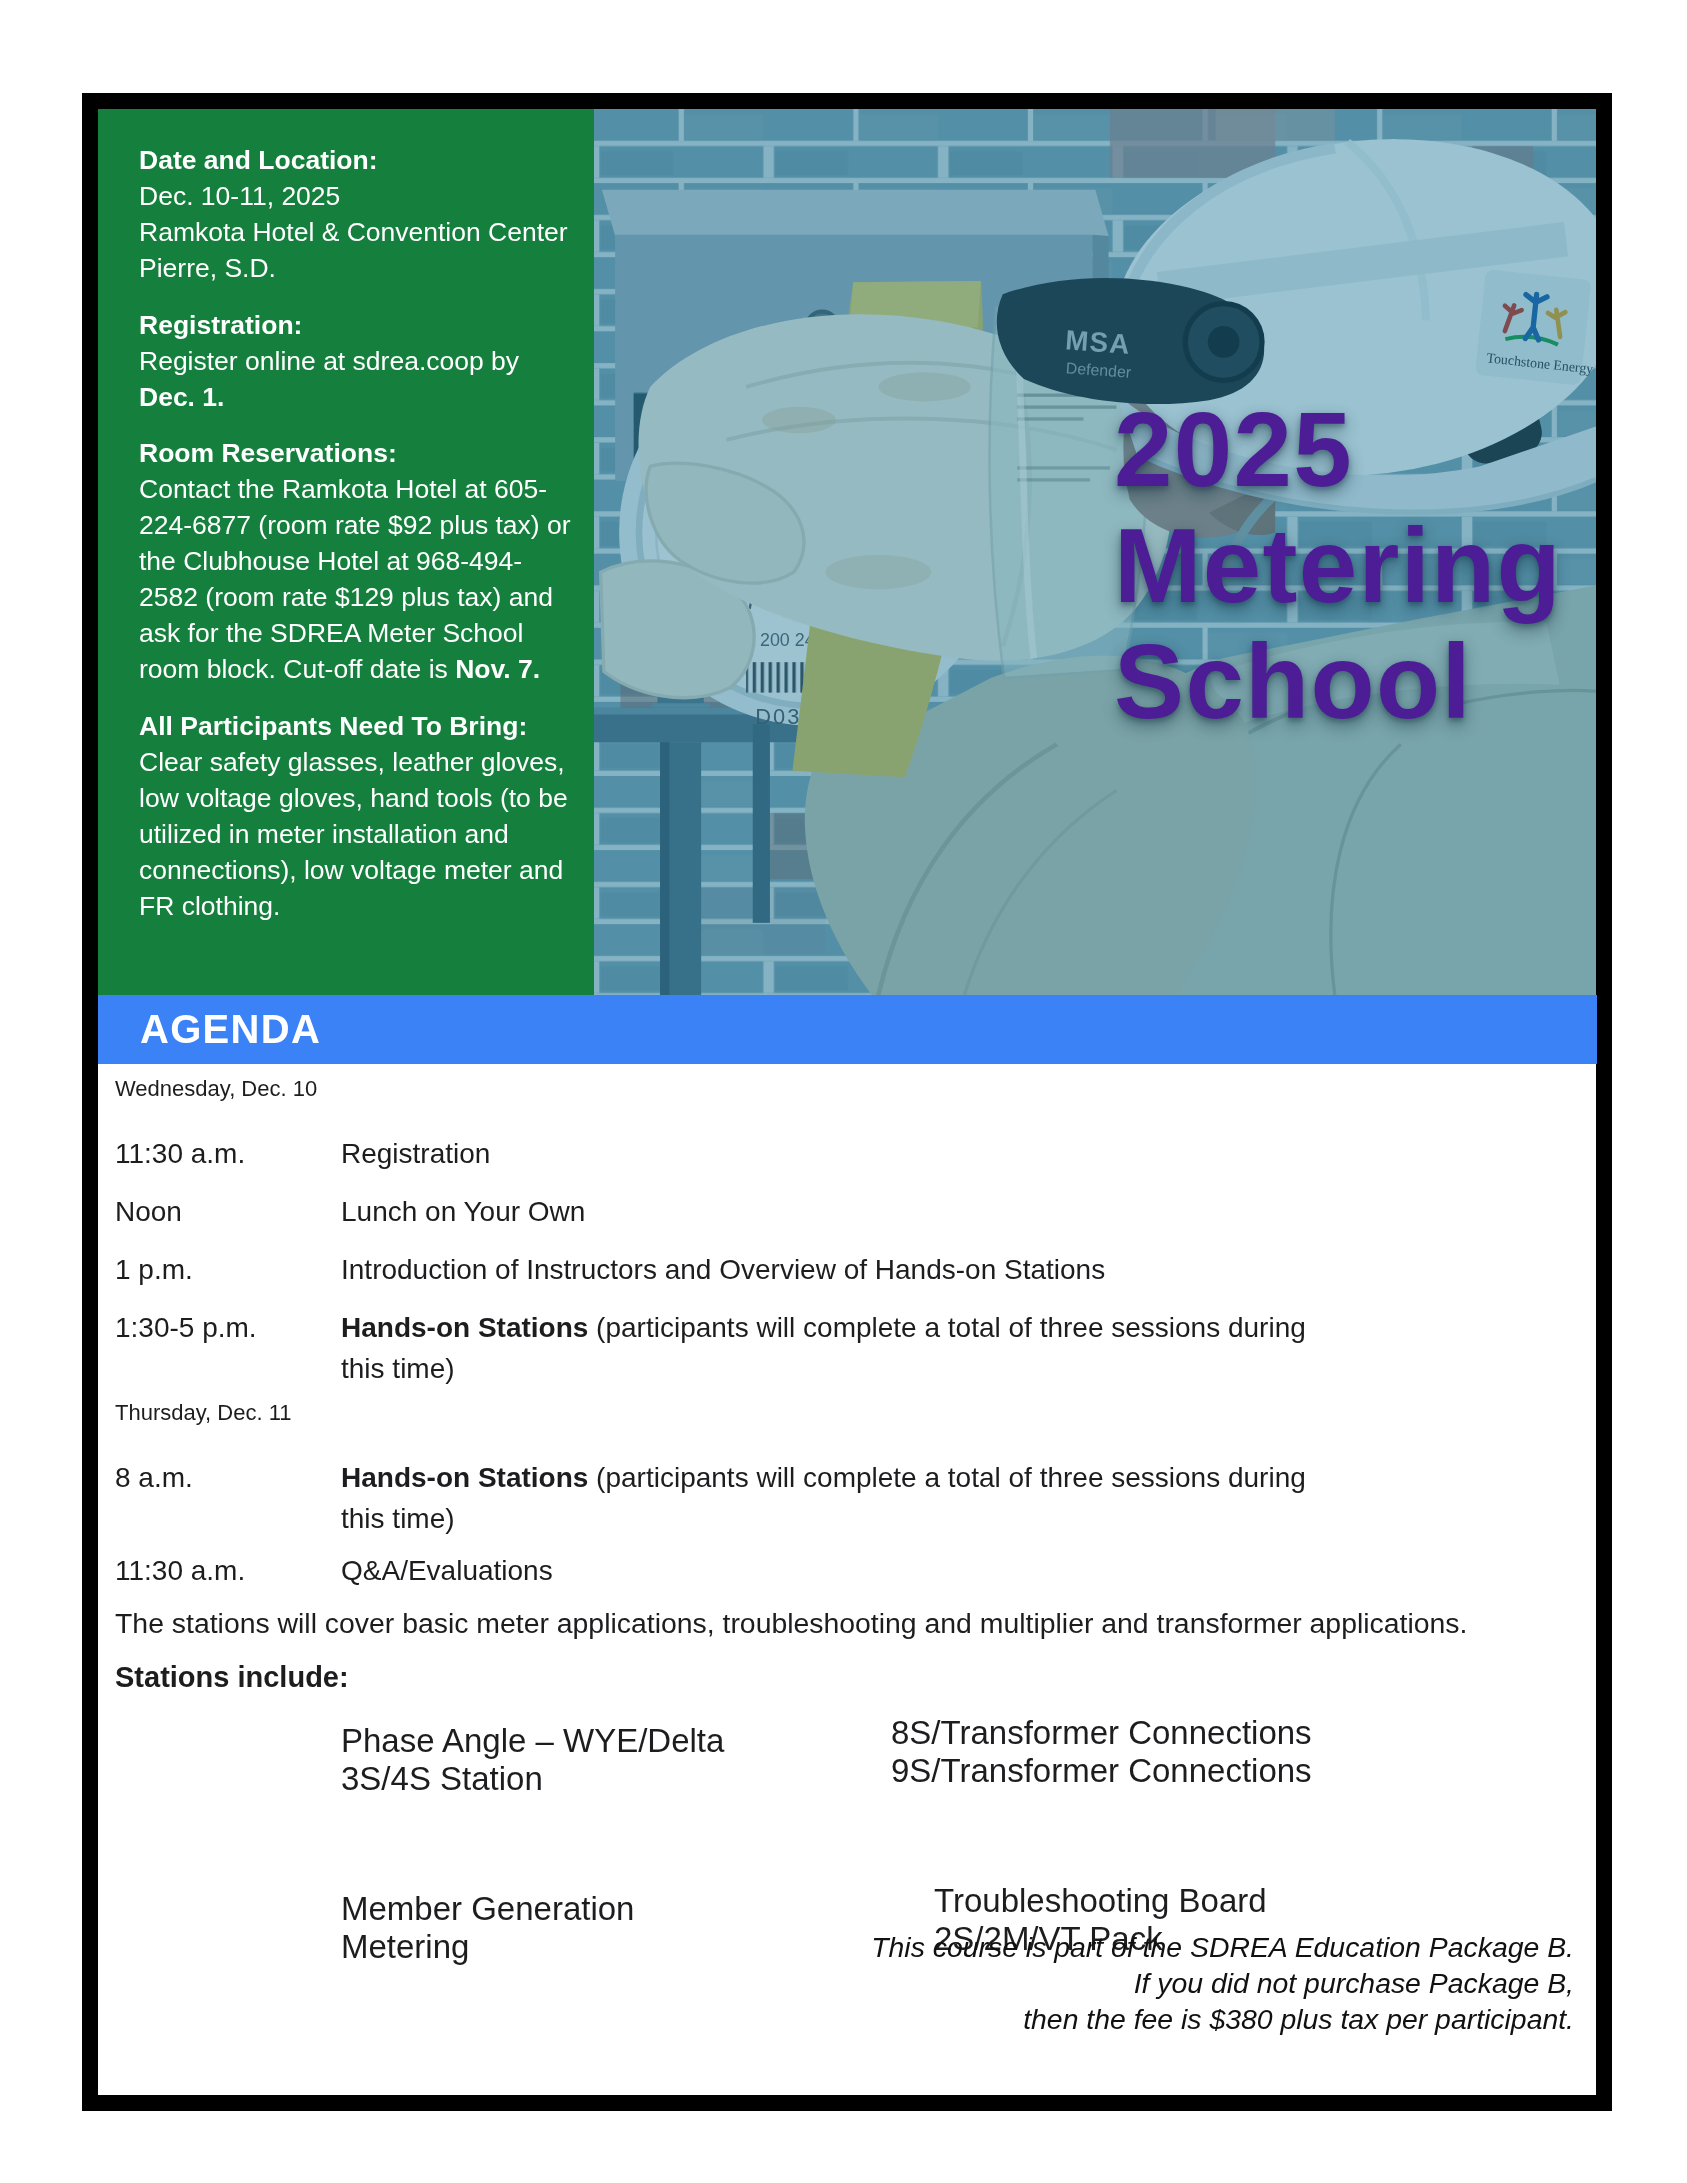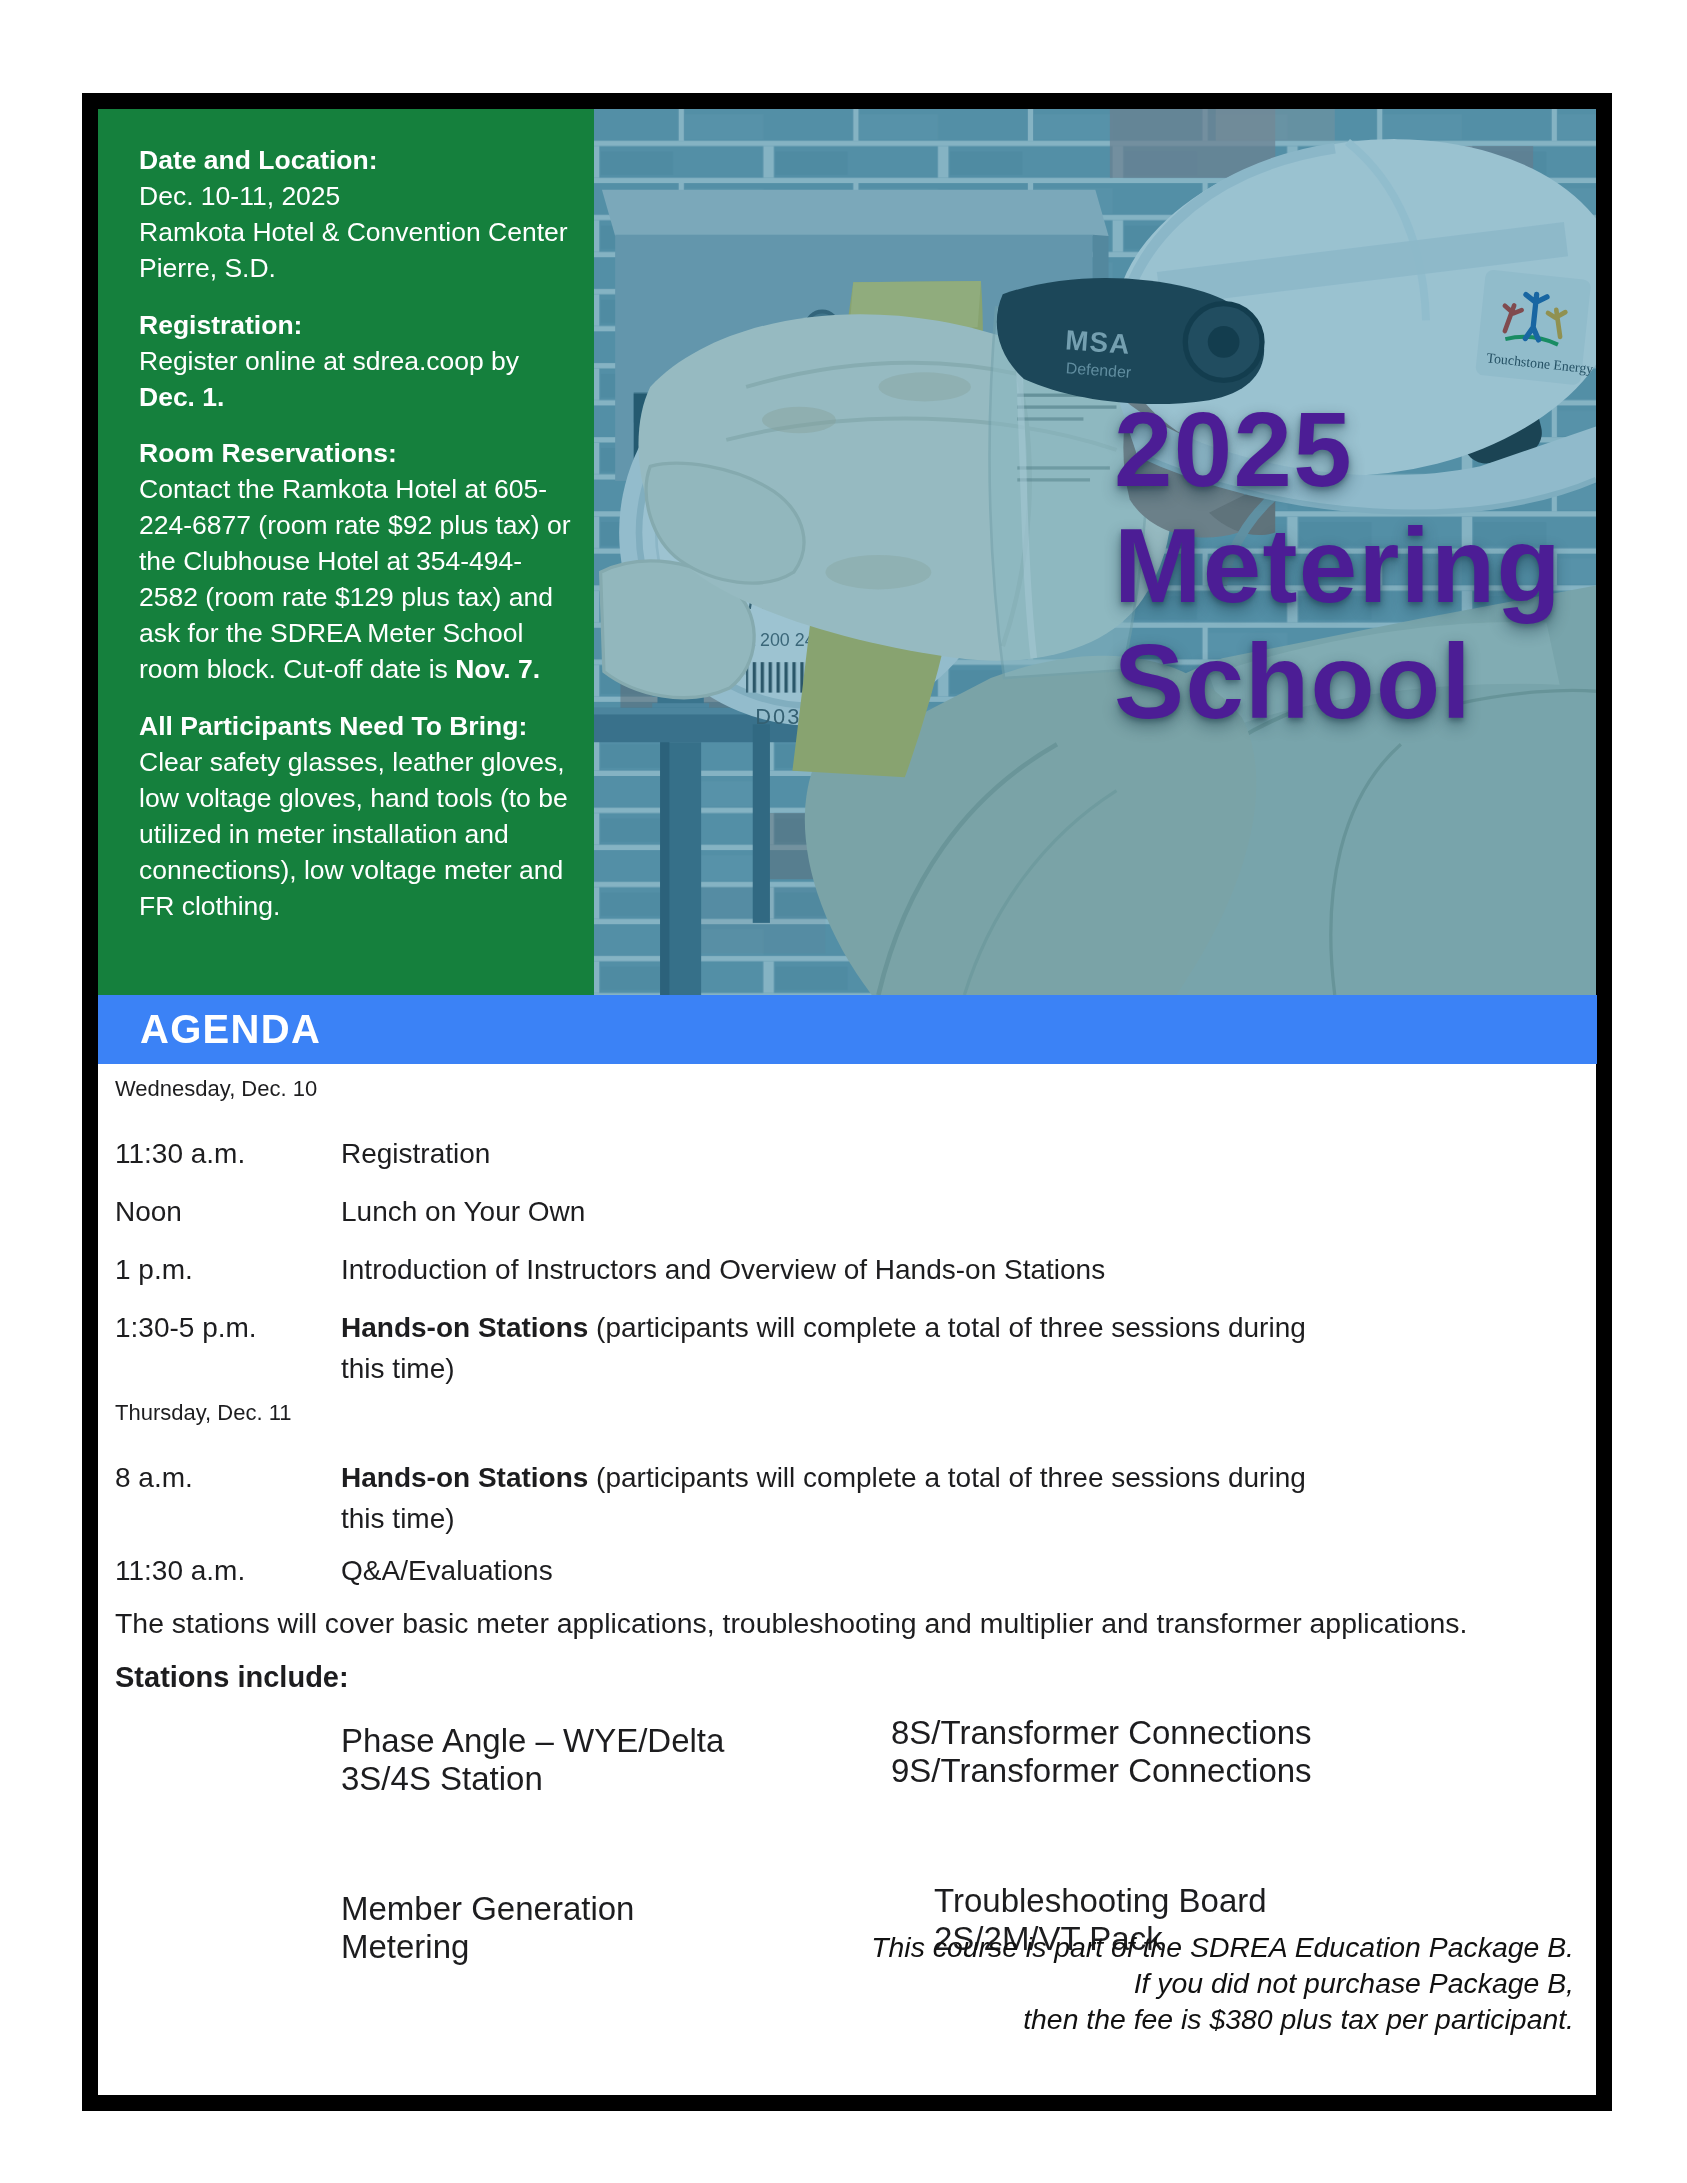--- a/index.html
+++ b/index.html
@@ -50,21 +50,21 @@
           <div>Dec. 10-11, 2025</div>
           <div>Ramkota Hotel &amp; Convention Center</div>
           <div>Pierre, S.D.</div>
         </div>
         <div class="sb-sec">
           <div class="sb-h">Registration:</div>
           <div><span>Register online at sdrea.coop by </span><b>Dec. 1.</b></div>
         </div>
         <div class="sb-sec">
           <div class="sb-h">Room Reservations:</div>
-          <div><span>Contact the Ramkota Hotel at 605-224-6877 (room rate $92 plus tax) or the Clubhouse Hotel at 354-494-2582 (room rate $129 plus tax) and ask for the SDREA Meter School room block. Cut-off date is </span><b>Nov. 7.</b></div>
+          <div><span>Contact the Ramkota Hotel at 605-224-6877 (room rate $92 plus tax) or the Clubhouse Hotel at 968-494-2582 (room rate $129 plus tax) and ask for the SDREA Meter School room block. Cut-off date is </span><b>Nov. 7.</b></div>
         </div>
         <div class="sb-sec">
           <div class="sb-h">All Participants Need To Bring:</div>
           <div>Clear safety glasses, leather gloves, low voltage gloves, hand tools (to be utilized in meter installation and connections), low voltage meter and FR clothing.</div>
         </div>
       </div>
 
       <div class="photo">
         <svg viewBox="0 0 1515 1339" preserveAspectRatio="none">
           <defs>

